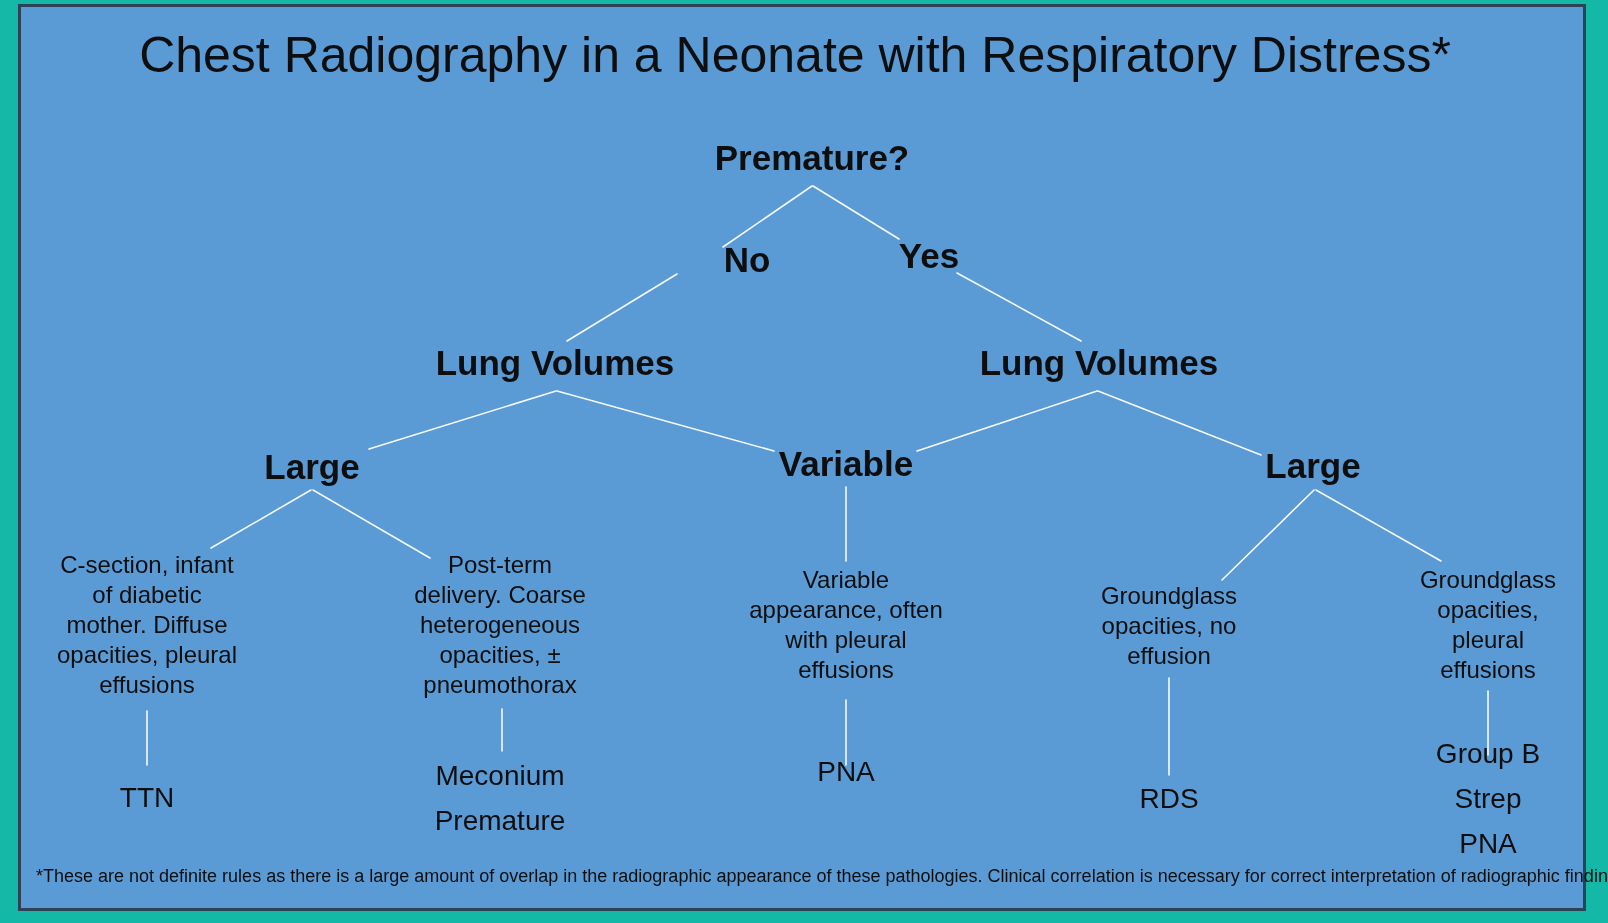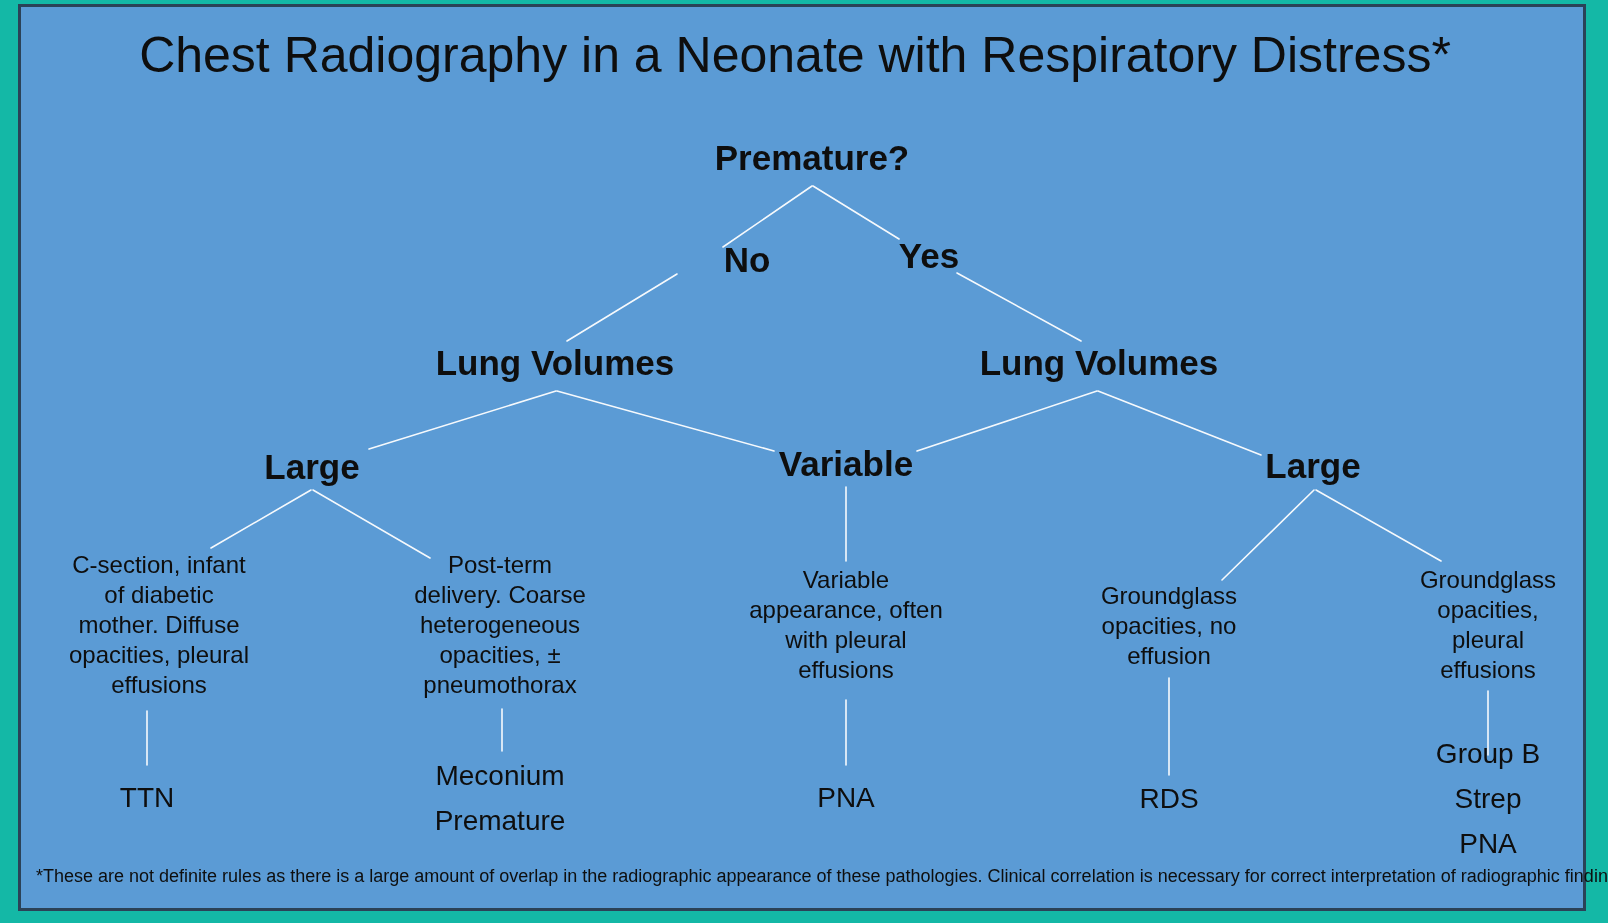--- a/index.html
+++ b/index.html
@@ -49,28 +49,28 @@
   
   .pos-title      { left:795px;  top:56px;  }
   .pos-premature  { left:812px;  top:158px; }
   .pos-no         { left:701px;  top:260px;margin-left:46px; }
   .pos-yes        { left:929px;  top:256px; }
   .pos-lv-left    { left:555px;  top:363px; }
   .pos-lv-right   { left:1099px; top:363px; }
   .pos-large      { left:312px;  top:467px; }
   .pos-variable   { left:846px;  top:464px; }
   .pos-small      { left:1313px; top:466px; }
-  .pos-find-ttn   { left:159px;  top:625px; }
+  .pos-find-ttn   { left:147px;  top:625px; }
   .pos-find-mec   { left:500px;  top:625px; }
   .pos-find-pna   { left:846px;  top:625px; }
   .pos-find-rds   { left:1169px; top:626px; }
   .pos-find-gbs   { left:1488px; top:625px; }
   .pos-dx-ttn     { left:147px;  top:797px; }
   .pos-dx-mec     { left:500px;  top:798px; }
-  .pos-dx-pna     { left:846px;  top:797px; }
+  .pos-dx-pna     { left:846px;  top:771px; }
   .pos-dx-rds     { left:1169px; top:798px; }
   .pos-dx-gbs     { left:1488px; top:798px; }
 </style>
 </head>
 <body>
 
 <div class="stage">
   <div class="slide"></div>
 
   <svg class="connectors" viewBox="0 0 1608 923" xmlns="http://www.w3.org/2000/svg">

